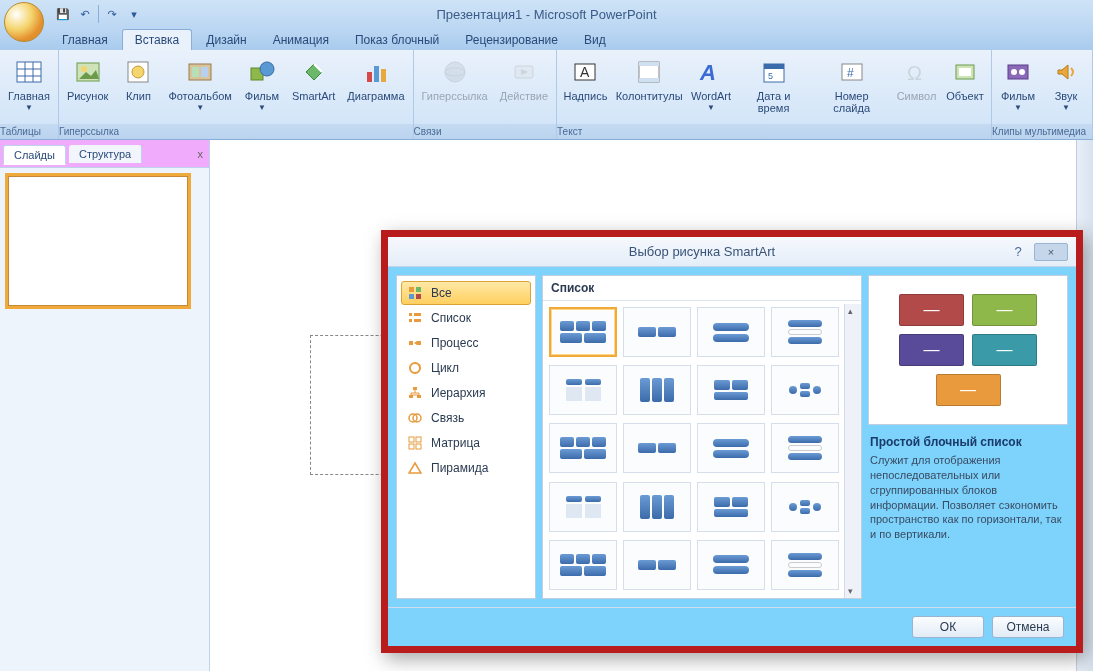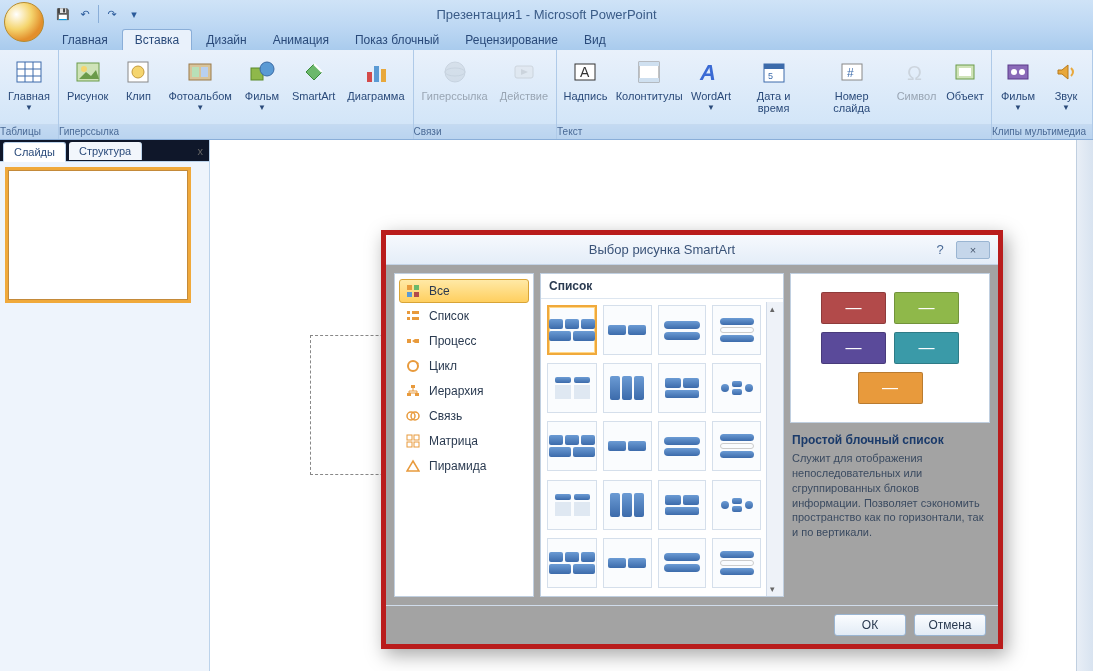--- a/index.html
+++ b/index.html
@@ -26,32 +26,32 @@
 .rbtn { display:flex; flex-direction:column; align-items:center; padding: 4px 4px 0; min-width: 44px; cursor:default; }
 .ricon { width: 32px; height: 32px; display:flex; align-items:center; justify-content:center; font-size:22px; }
 .rlabel { font-size: 11px; color:#2a4a7a; text-align:center; line-height:1.1; margin-top:2px; }
 .rbtn.disabled .rlabel { color:#99a5b3; }
 .rbtn.disabled .ricon svg, .rbtn.disabled .ricon { opacity:.5; filter:grayscale(.5);}
 .dd { font-size:8px; color:#2a4a7a; margin-top:1px;}
 
 
 .workspace { display:flex; height: calc(671px - 140px); position:relative; }
 .side { width: 210px; background:#eef4fc; border-right:1px solid #bcd3eb; }
-.side-tabs { display:flex; height:22px; border-bottom:1px solid #bcd3eb; background:#0f172a; align-items:center; }
+.side-tabs { display:flex; height:28px; border-bottom:1px solid #bcd3eb; background:#f0abfc; align-items:center; }
 .side-tab { font-size:11px; padding:3px 10px; color:#2a4a7a; border-right:1px solid #bcd3eb; background:#f2f6fc; border-top-left-radius:3px; border-top-right-radius:3px; margin-left:3px; }
 .side-tab.active { background:#fff; border:1px solid #bcd3eb; border-bottom:1px solid #fff; position:relative; top:1px;}
 .close-x { margin-left:auto; margin-right:6px; font-size:11px; color:#666; cursor:default;}
 .thumb-wrap { padding: 8px; }
 .thumb { width: 180px; height: 130px; background:#fff; border:1px solid #c48a3a; box-shadow:0 0 0 3px #f0a93b; position:relative; }
 .canvas { flex:1; background:#fff; position:relative; overflow:hidden;}
 .vscroll { width:17px; background:linear-gradient(90deg,#e8eef6,#d8e3f0); border-left:1px solid #c0cfe0;}
 .placeholder-box { position:absolute; left:100px; top:195px; width:240px; height:140px; border:1px dashed #888;}
 
 
-.dialog { position:absolute; left:381px; top:230px; width:622px; background:#a3a3a3; border:5px solid #b91c1c; box-shadow: 4px 6px 18px rgba(0,0,0,.35); }
+.dialog { position:absolute; left:381px; top:230px; width:702px; background:#7dd3fc; border:7px solid #b91c1c; box-shadow: 4px 6px 18px rgba(0,0,0,.35); }
 .dlg-title { height:30px; display:flex; align-items:center; padding:0 8px; background:linear-gradient(#f6f9fd,#e4edf8); border-bottom:1px solid #c3d3e6;}
 .dlg-title-txt { flex:1; text-align:center; font-size:13px; color:#3a5378;}
 .dlg-help { width:20px; text-align:center; color:#4a6a96; font-size:13px; cursor:default;}
 .dlg-close { width:34px; height:18px; background:#c5d6ea; border:1px solid #9ab5d2; border-radius:2px; display:flex; align-items:center; justify-content:center; font-size:11px; color:#4a5a70; margin-left:6px; cursor:default;}
 .dlg-body { display:flex; padding: 8px; gap: 6px; height: 340px;}
 .cat-panel { width: 140px; background:#fff; border:1px solid #c0cfe0; padding:4px 2px; }
 .cat-item { display:flex; align-items:center; gap:8px; padding:4px 6px; font-size:12px; color:#2a3a50; border-radius:3px; cursor:default; margin:1px 2px;}
 .cat-item.sel { background: linear-gradient(#ffe9a6,#ffcf5f); border:1px solid #d8a437; padding:3px 5px;}
 .cat-icon { width:16px; height:16px; display:flex; align-items:center; justify-content:center; }
 .gallery-panel { flex:1; background:#fff; border:1px solid #c0cfe0; display:flex; flex-direction:column; }

